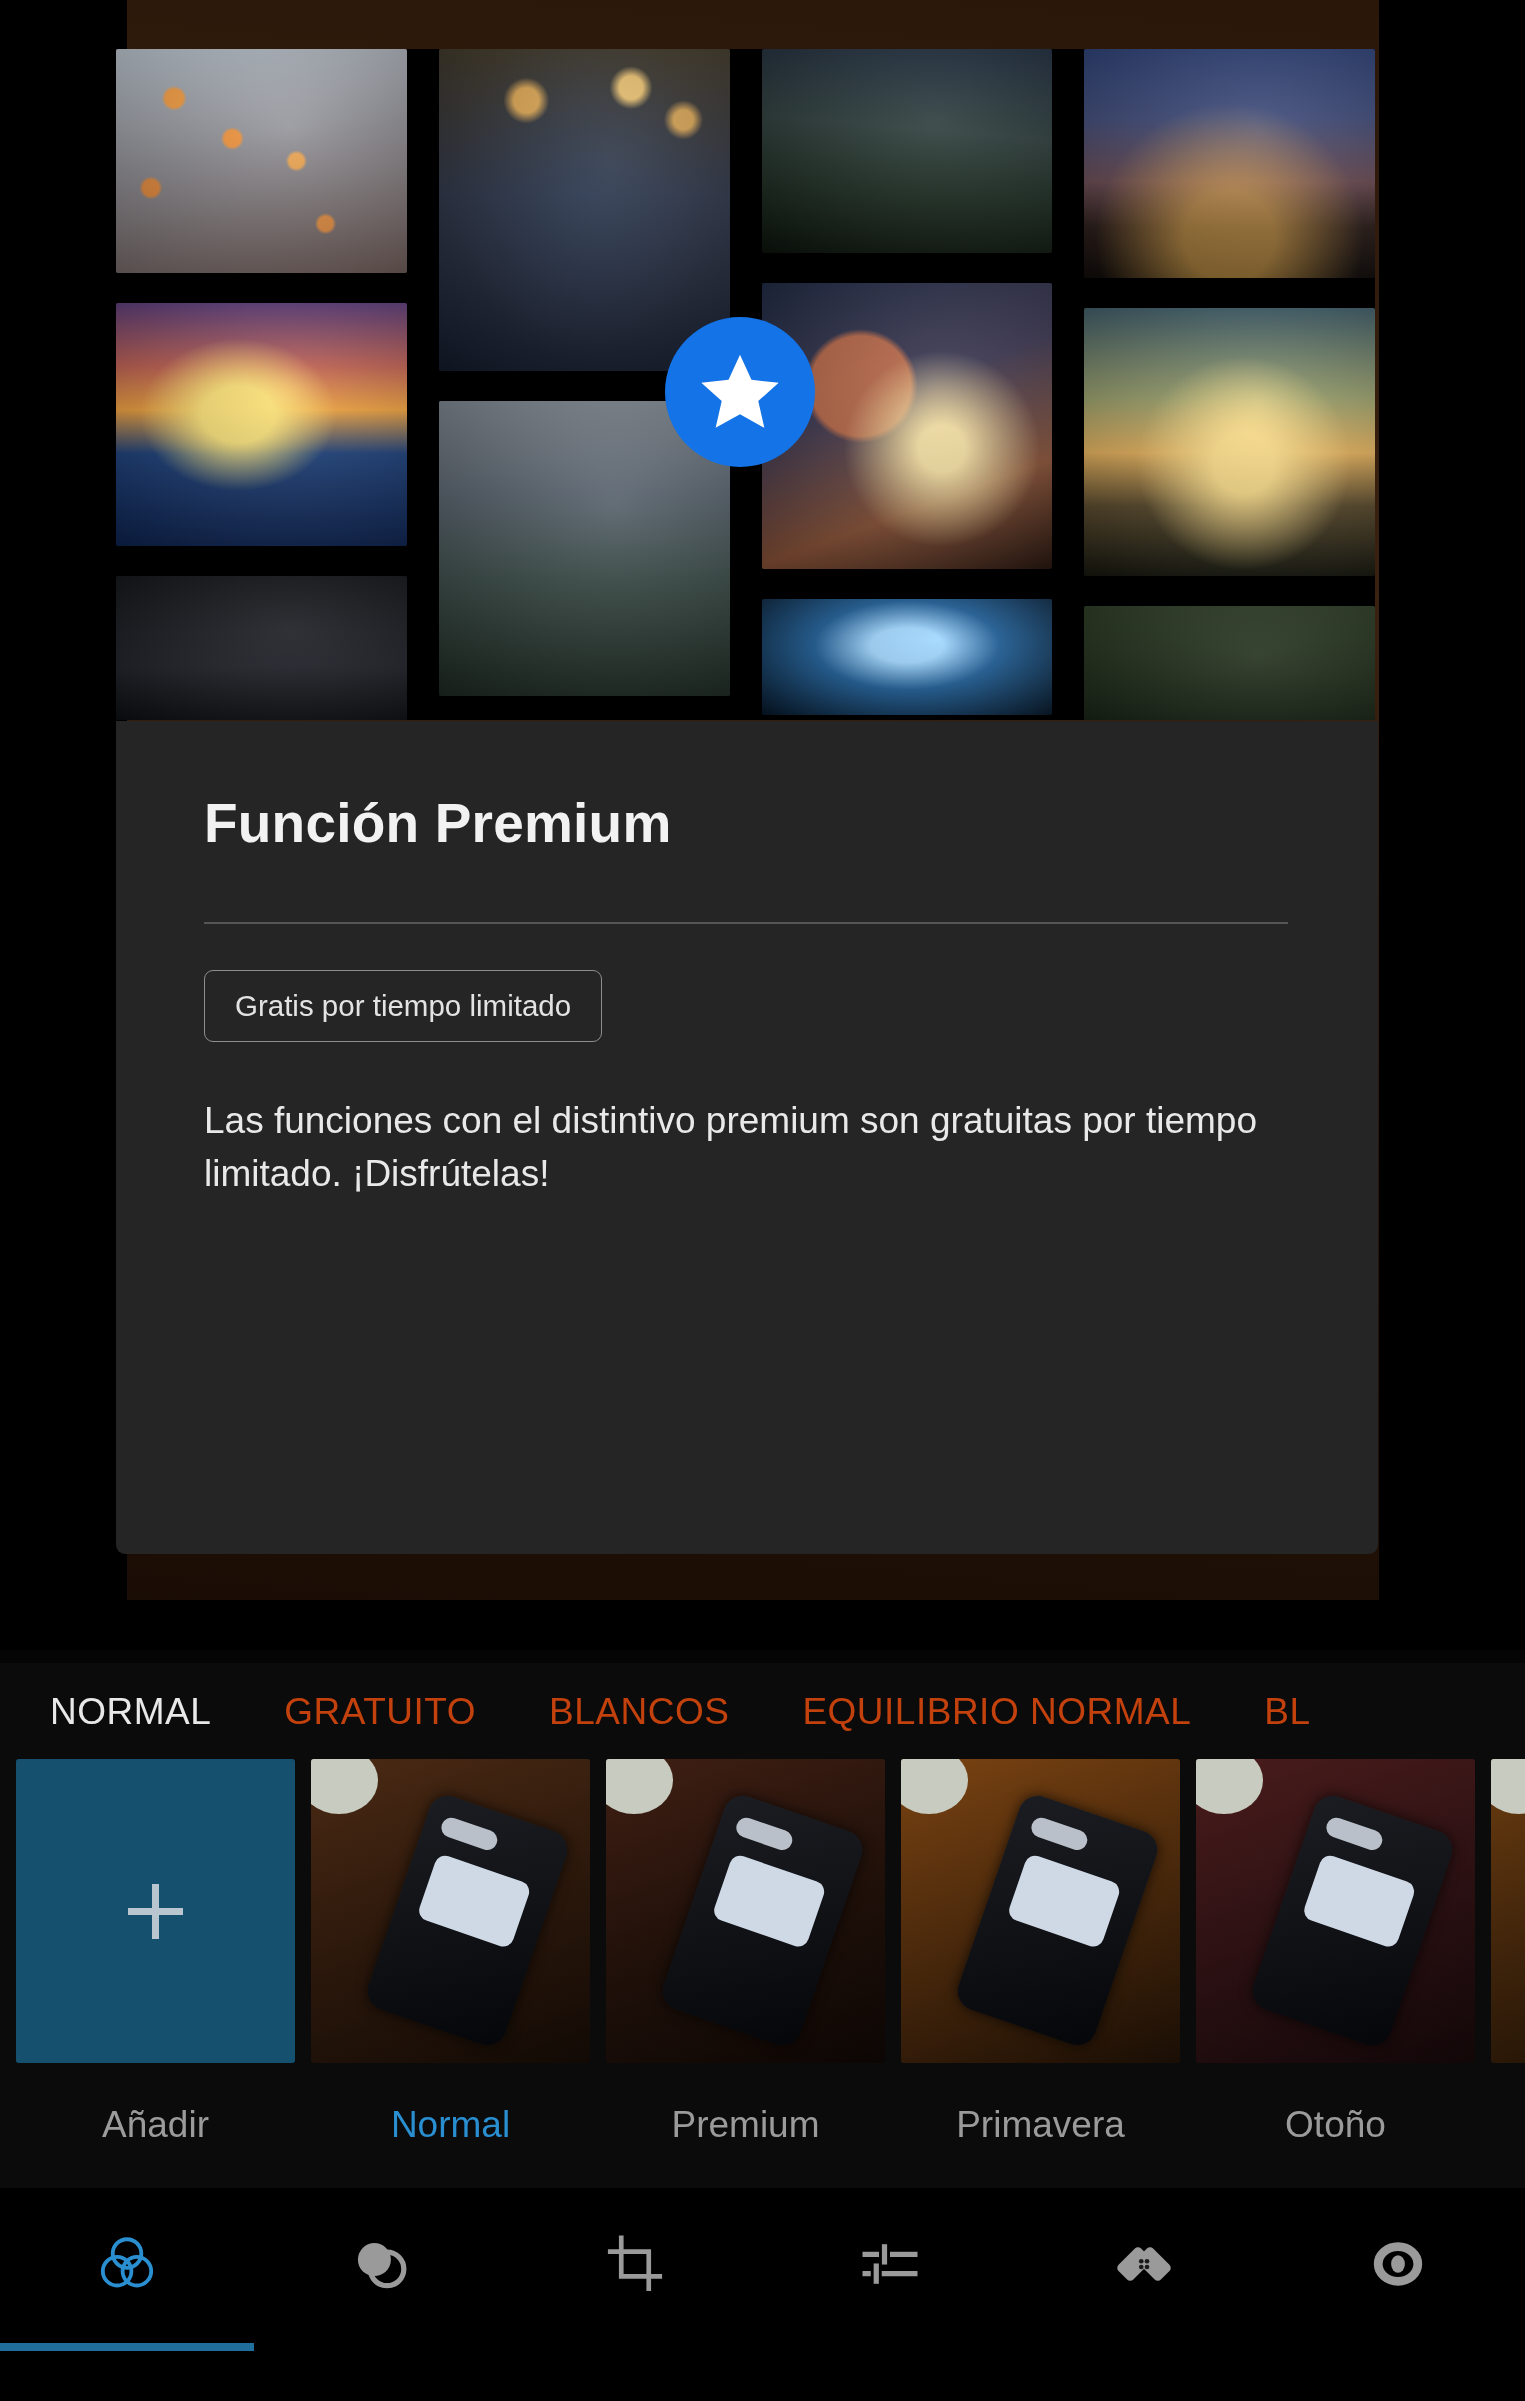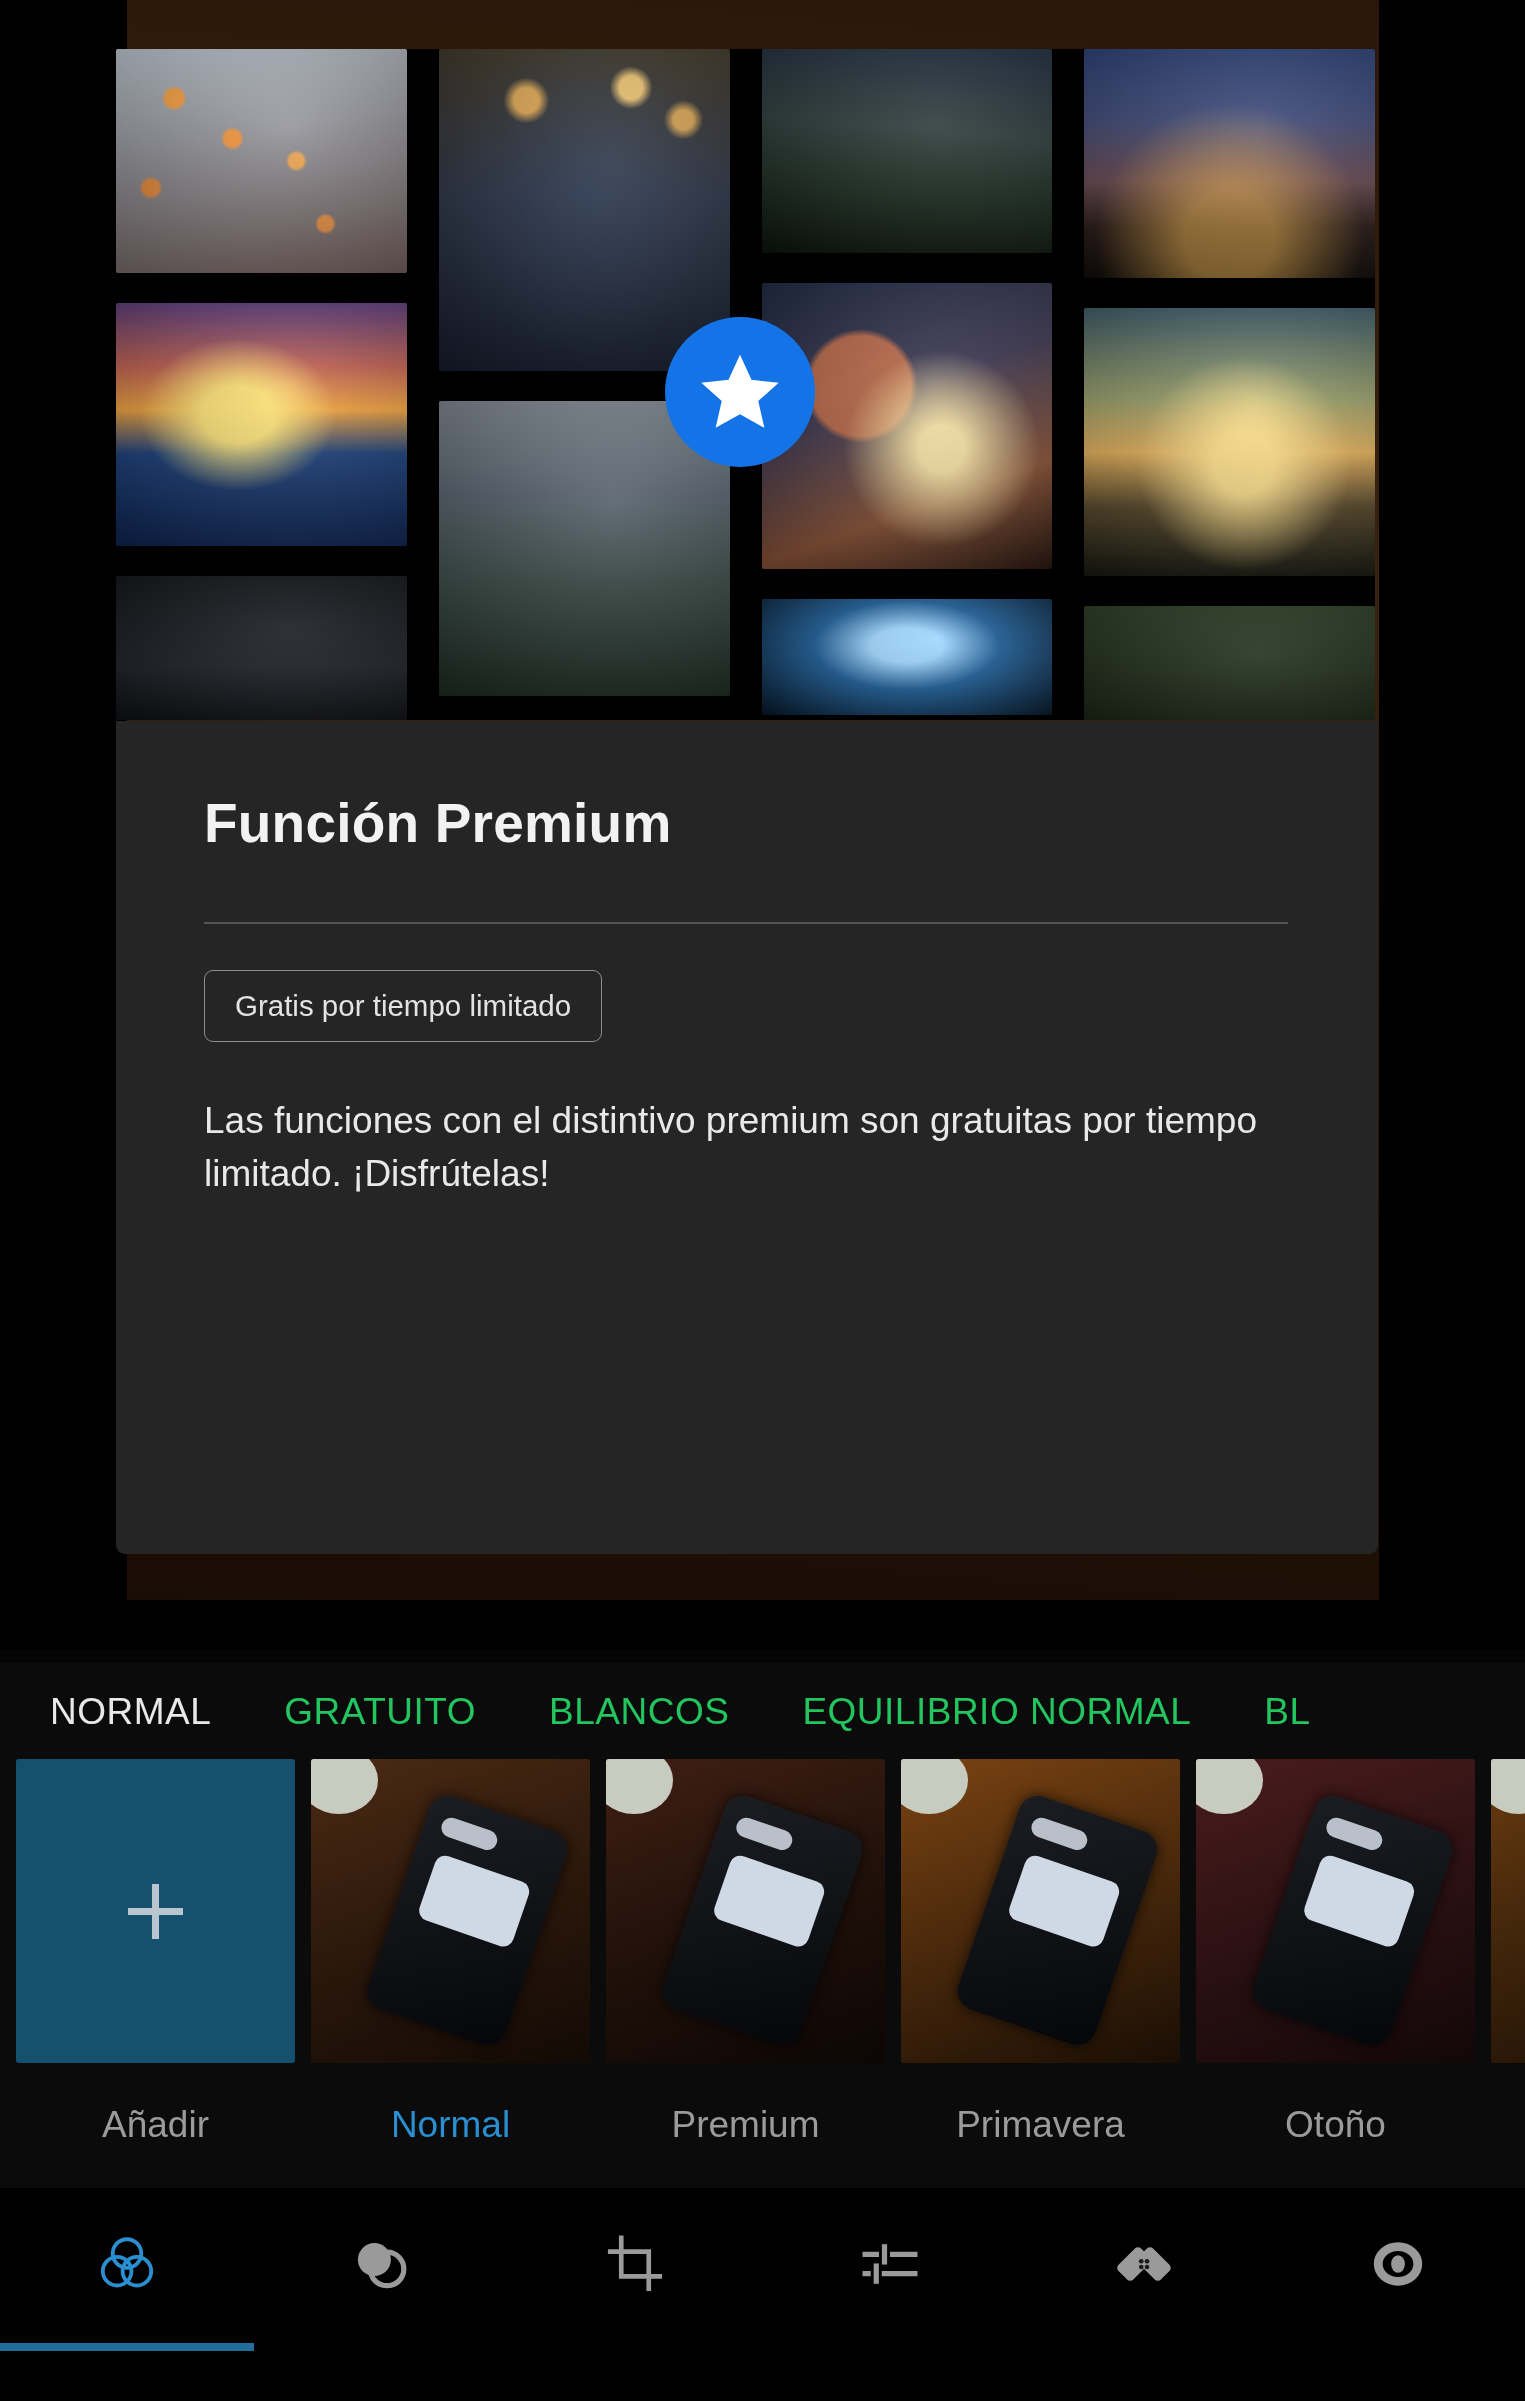--- a/index.html
+++ b/index.html
@@ -145,21 +145,21 @@
     cursor: pointer;
   }
 
   
   .tabs {
     position: absolute; left: 0; top: 1663px; width: 1525px; height: 97px;
     display: flex; align-items: center; gap: 0; padding-left: 50px;
     overflow: hidden; background: #0b0b0b;
   }
   .tab {
-    font-size: 37px; font-weight: 500; color: #22c55e;
+    font-size: 37px; font-weight: 500; color: #c2410c;
     white-space: nowrap; margin-right: 73px; letter-spacing: 0.5px;
     cursor: pointer;
   }
   .tab.active { color: #e8e8e8; }
 
   
   .filters {
     position: absolute; left: 0; top: 1759px; width: 1525px; height: 429px;
     display: flex; align-items: flex-start; gap: 16px; padding-left: 16px;
     overflow: hidden; background: #0b0b0b;

